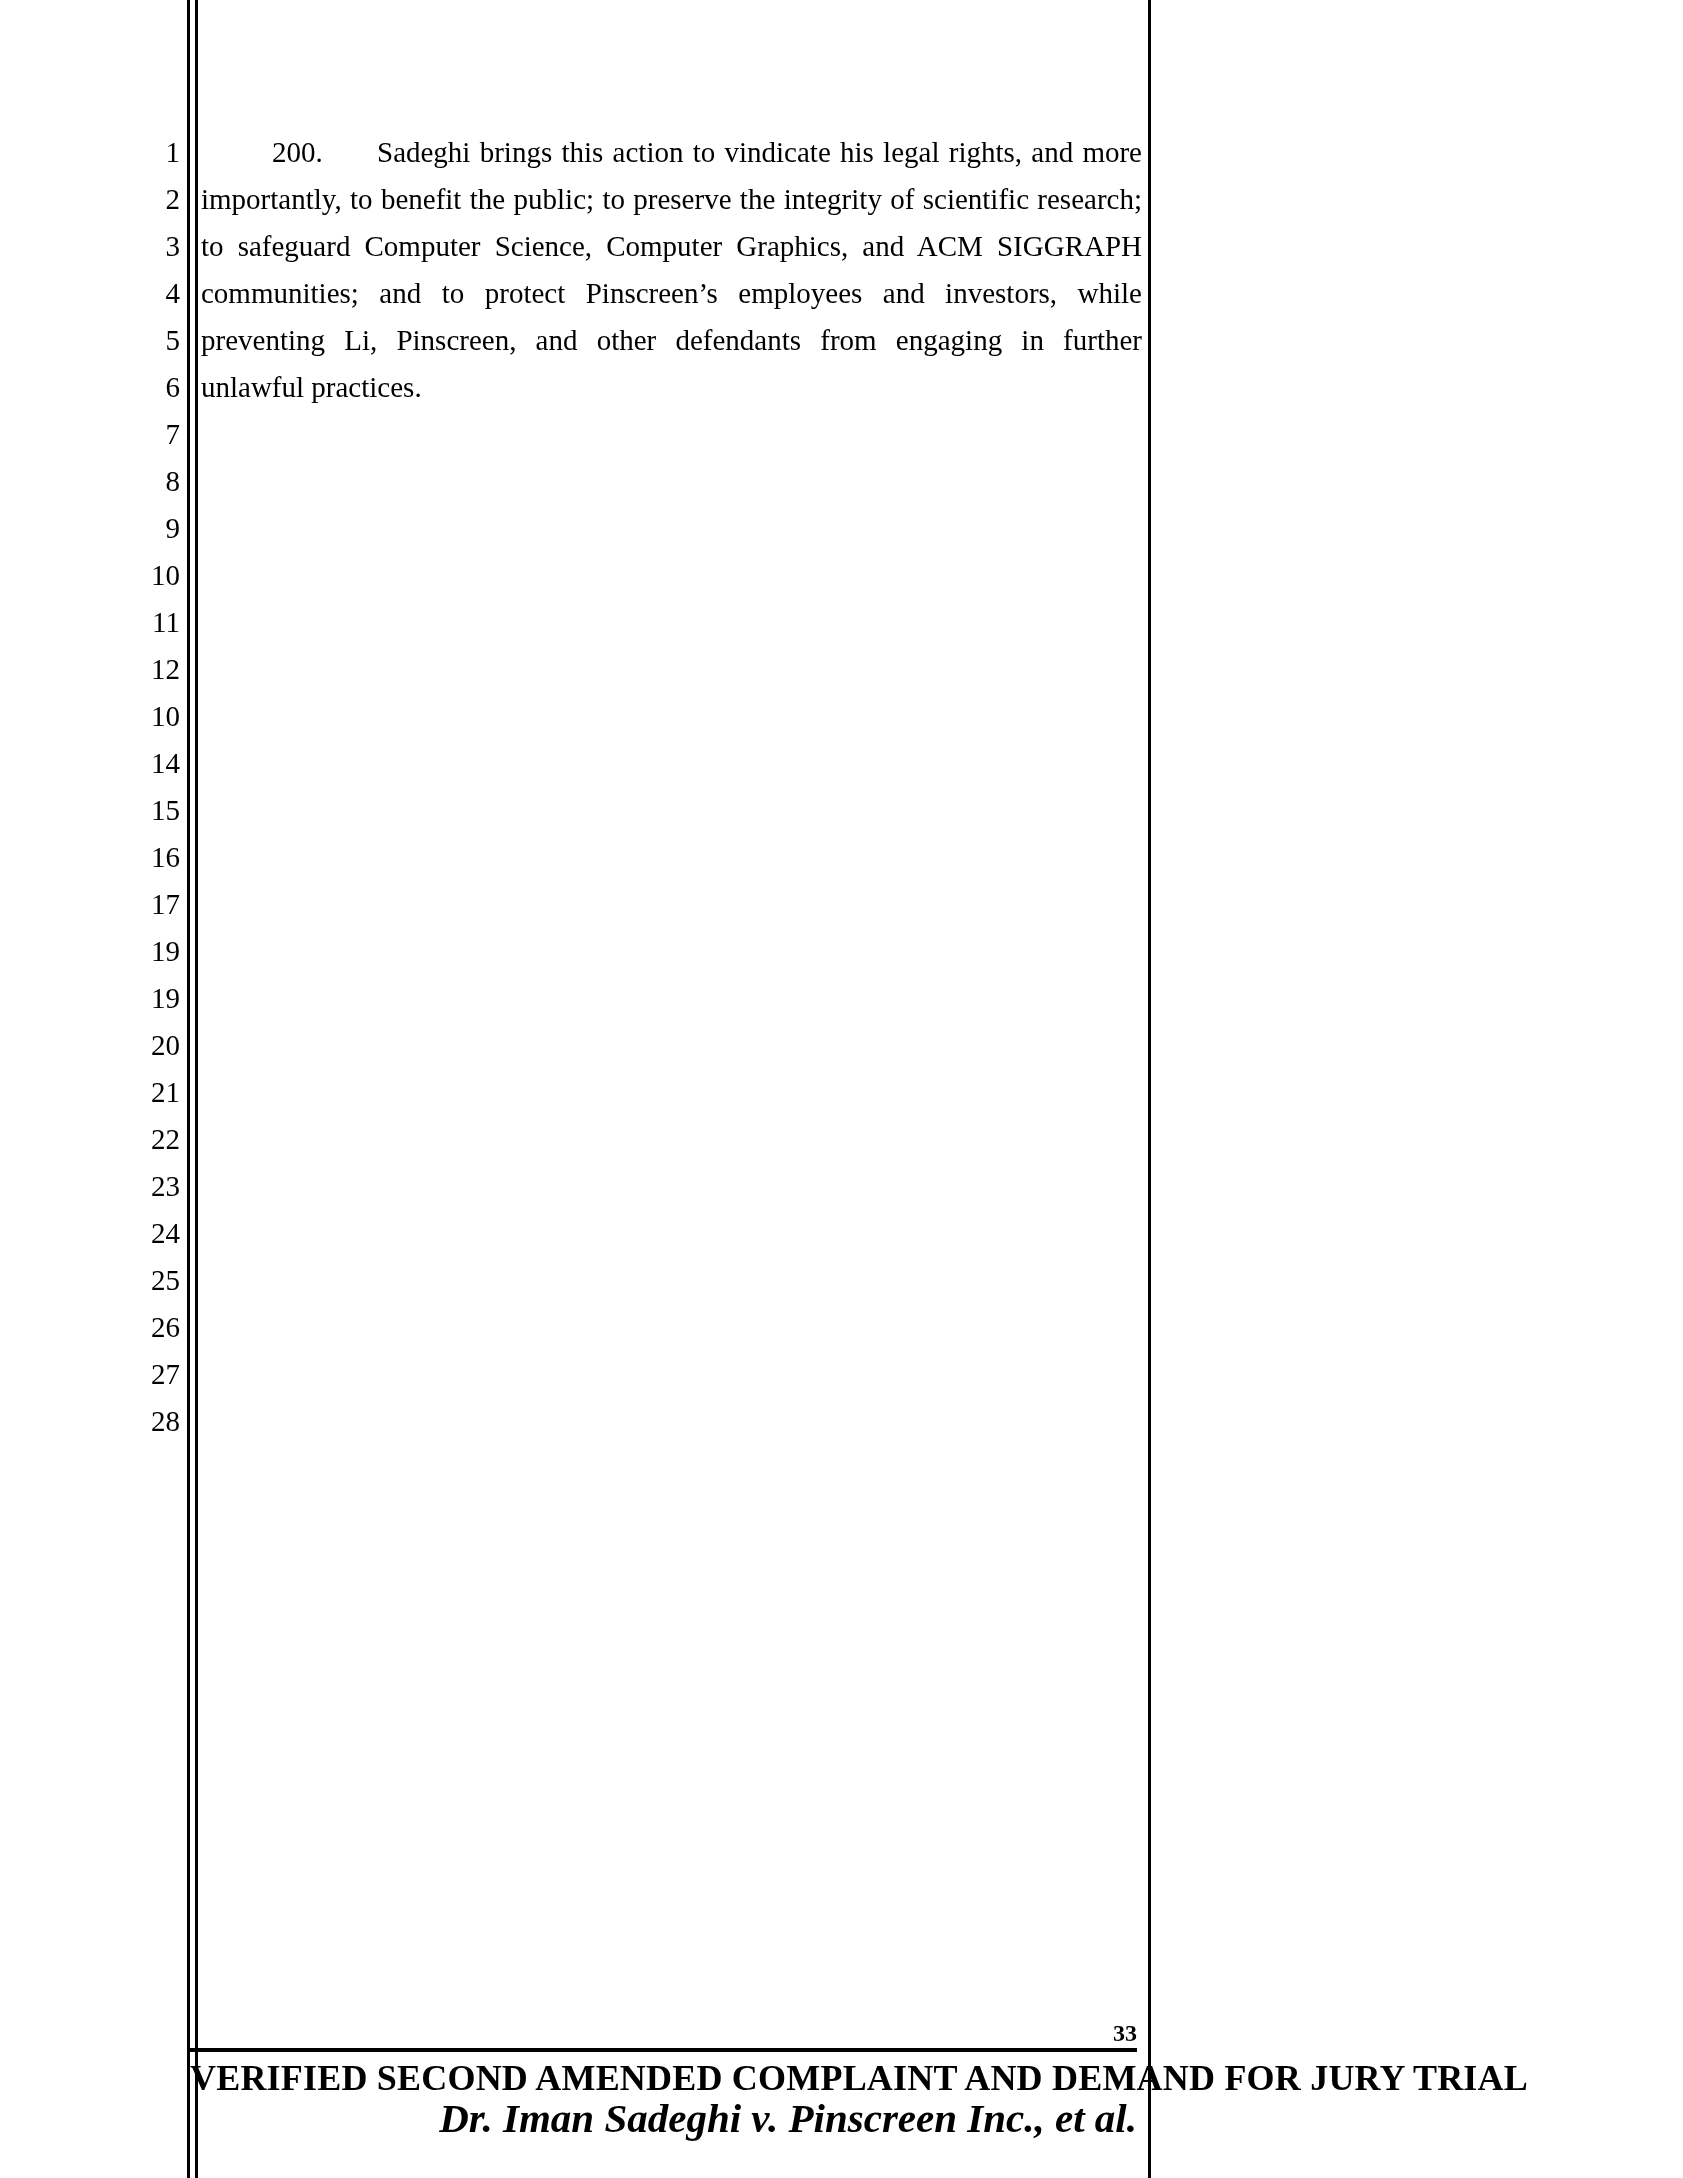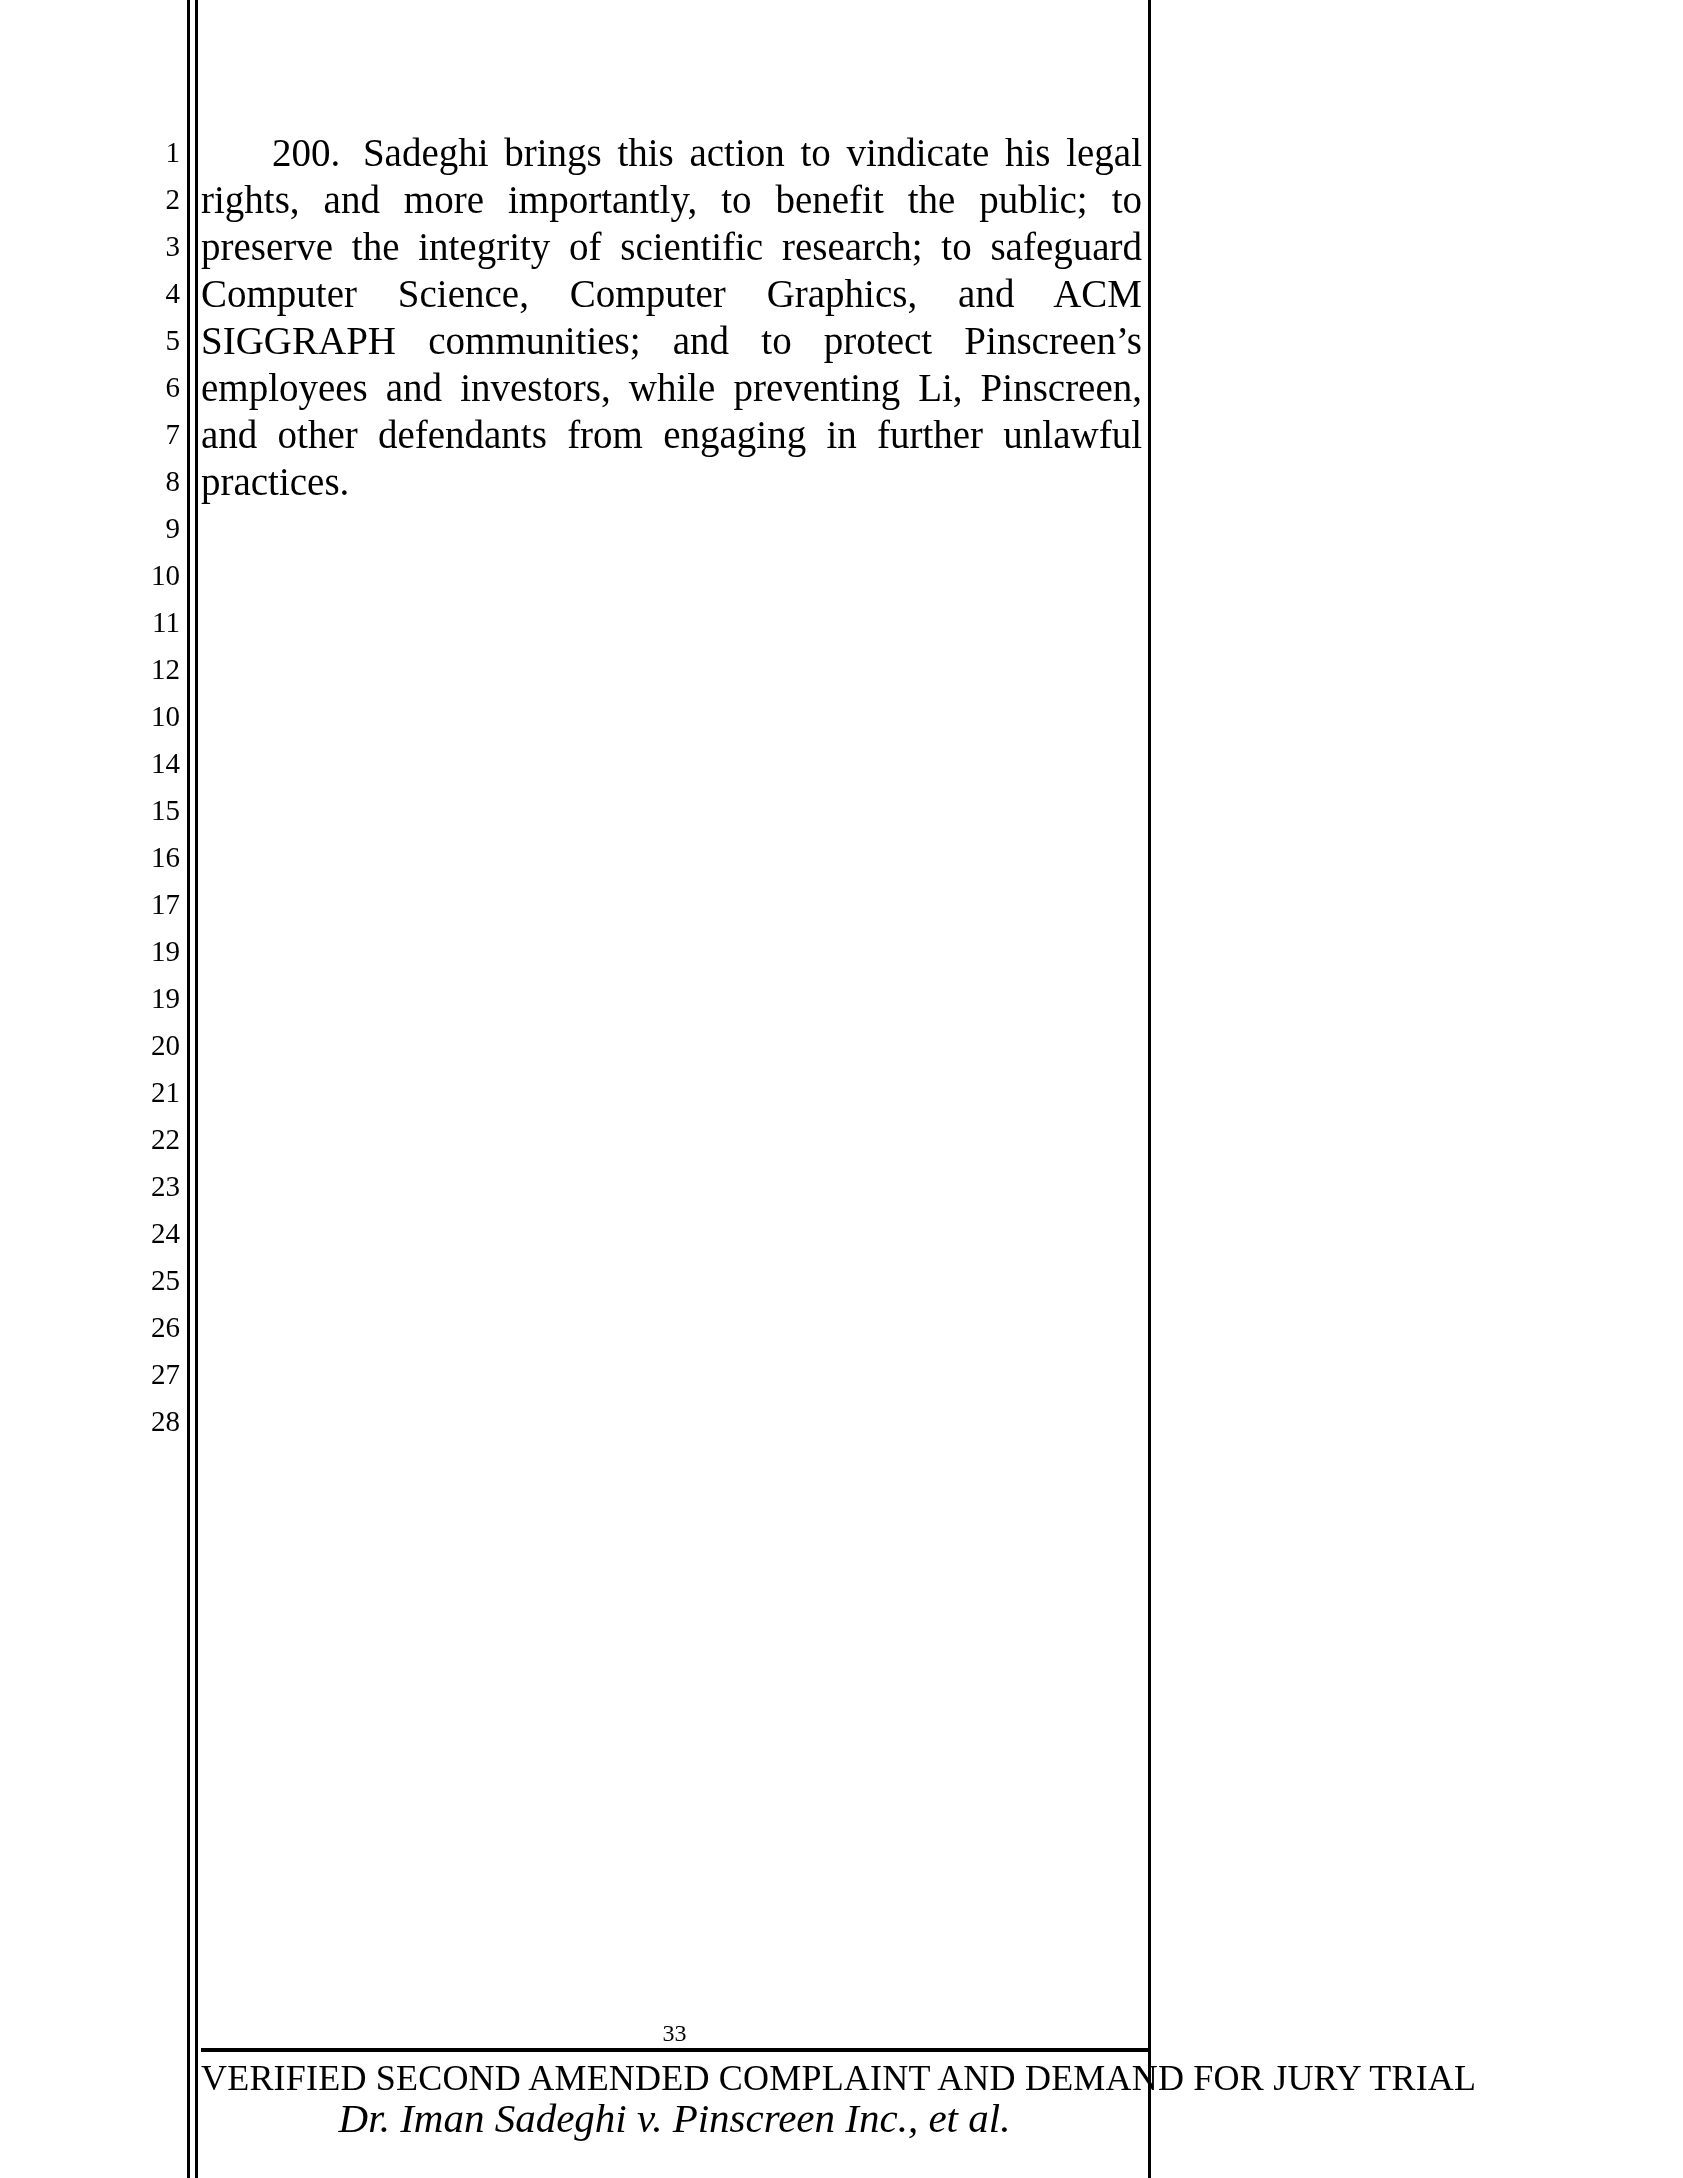--- a/index.html
+++ b/index.html
@@ -62,39 +62,40 @@
   }
 
   
   .body-col {
     position: absolute;
     left: 201px;
     top: 129px;
     width: 941px;
   }
   .para {
-    font-size: 39px;
+    font-size: 29px;
     line-height: 47px;
     text-align: justify;
     text-justify: inter-word;
     margin: 0;
     text-indent: 71px;
     hyphens: none;
   }
   .para .num-sep {
     white-space: pre;
   }
 
   
   .footer {
     position: absolute;
-    left: 201px;
+    left: 190px;
     top: 2020px;
     width: 947px;
-    text-align: center;
+    text-align: right;
+    font-weight: bold;
   }
   .page-number {
     font-size: 24px;
     line-height: 26px;
     margin-bottom: 2px;
   }
   .footer-rule {
     width: 100%;
     height: 4px;
     background: #000000;

